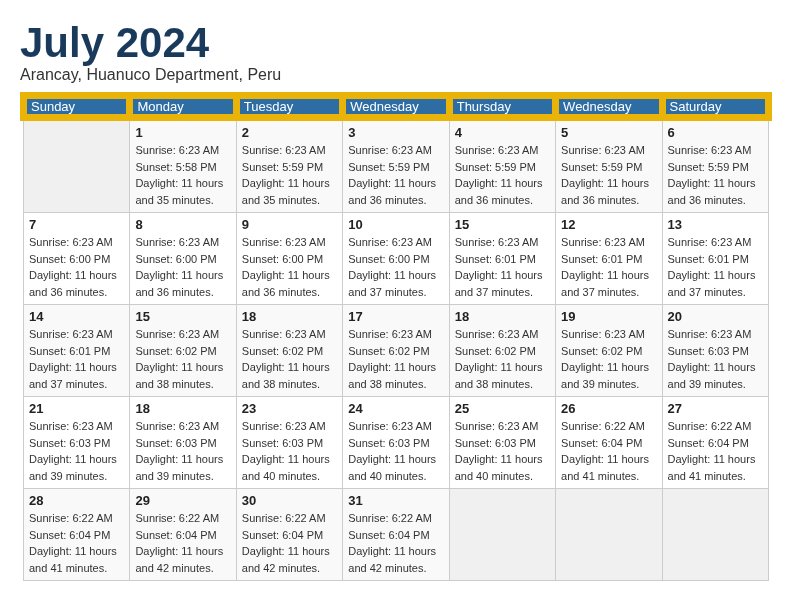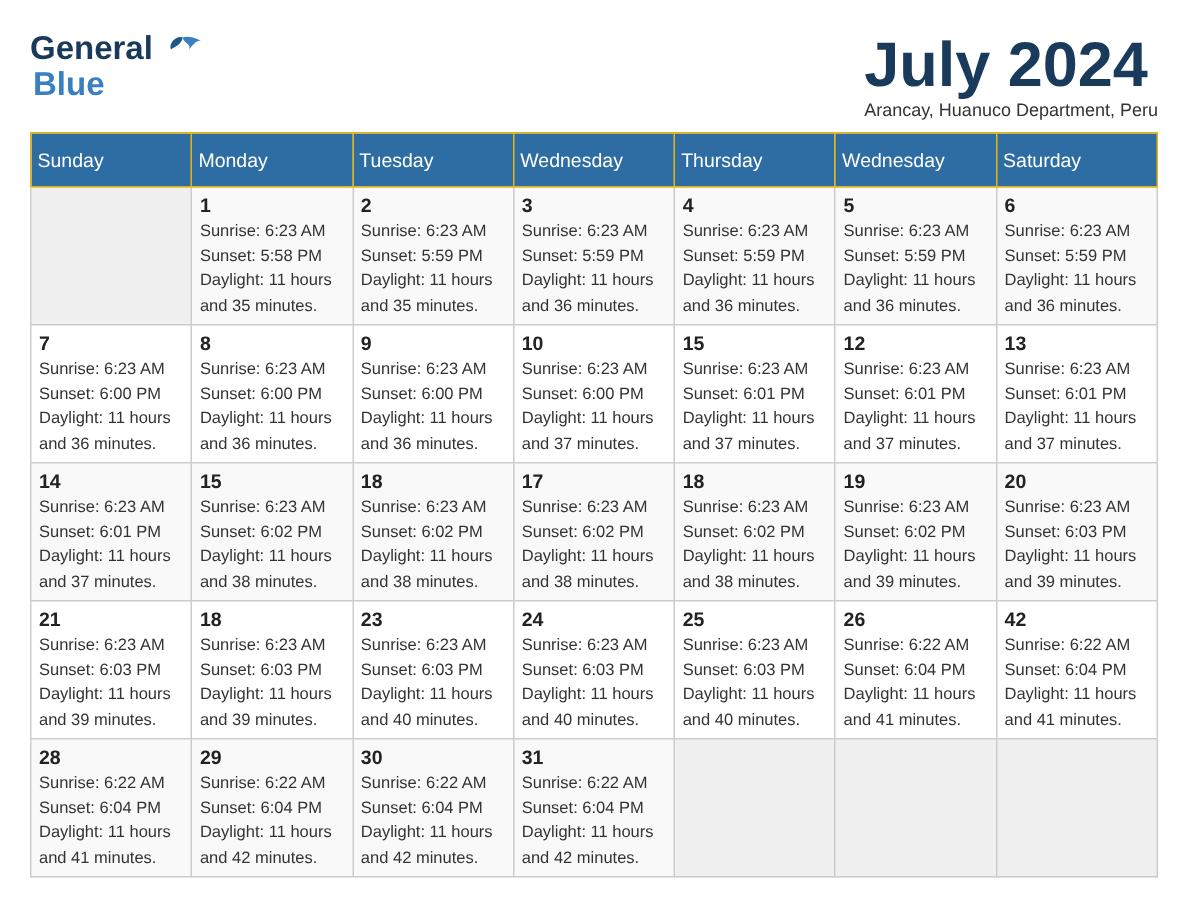--- a/index.html
+++ b/index.html
@@ -29,36 +29,36 @@
     .title-area {
       text-align: left;
     }
     .month-title {
       font-size: 42px;
       font-weight: bold;
       color: #1a3a5c;
       line-height: 1.1;
     }
     .location-title {
-      font-size: 12px;
+      font-size: 16px;
       color: #333;
     }
     table {
       width: 100%;
       border-collapse: collapse;
       font-size: 11px;
     }
     thead tr th {
       background-color: #2e6da4;
       color: white;
-      padding: 10px 4px;
+      padding: 0 4px;
       text-align: left;
       font-size: 13px;
       font-weight: normal;
-      border: 1px solid #eab308;
+      border: 7px solid #eab308;
     }
     tbody tr td {
       vertical-align: top;
       padding: 4px 5px;
       border: 1px solid #ccc;
       min-height: 70px;
       width: 14.28%;
       background: #fff;
     }
     tbody tr:nth-child(odd) td {
@@ -77,33 +77,20 @@
       line-height: 1.5;
     }
     .empty-cell {
       background: #f0f0f0 !important;
     }
   </style>
 </head>
 <body>
 
 <div class="header-area">
-  <div class="logo">
-    <div class="logo-row">
-      <div style="display:flex;flex-direction:column;line-height:1.1;">
-        <span style="font-size:22px;font-weight:bold;color:#1a3a5c;">General
-          <svg style="display:inline;vertical-align:middle;" width="28" height="20" viewBox="0 0 28 20">
-            <path d="M14 2 C18 0, 26 4, 26 4 C22 4, 20 8, 18 10 C20 6, 14 6, 14 2Z" fill="#3a7fc1"></path>
-            <path d="M14 2 C10 0, 4 6, 6 10 C8 8, 12 8, 14 2Z" fill="#1a5a8a"></path>
-          </svg>
-        </span>
-        <span style="font-size:22px;font-weight:bold;color:#3a7fc1;margin-left:2px;">Blue</span>
-      </div>
-    </div>
-  </div>
   <div class="title-area">
     <div class="month-title">July 2024</div>
     <div class="location-title">Arancay, Huanuco Department, Peru</div>
   </div>
 </div>
 
 <table>
   <thead>
     <tr id="header-row">
     <th>Sunday</th>
@@ -222,21 +209,21 @@
         </td>
         <td>
           <span class="day-number">25</span>
           <div class="day-info">Sunrise: 6:23 AM<br>Sunset: 6:03 PM<br>Daylight: 11 hours and 40 minutes.</div>
         </td>
         <td>
           <span class="day-number">26</span>
           <div class="day-info">Sunrise: 6:22 AM<br>Sunset: 6:04 PM<br>Daylight: 11 hours and 41 minutes.</div>
         </td>
         <td>
-          <span class="day-number">42</span>
+          <span class="day-number">27</span>
           <div class="day-info">Sunrise: 6:22 AM<br>Sunset: 6:04 PM<br>Daylight: 11 hours and 41 minutes.</div>
         </td>
       </tr>
       <tr>
         <td>
           <span class="day-number">28</span>
           <div class="day-info">Sunrise: 6:22 AM<br>Sunset: 6:04 PM<br>Daylight: 11 hours and 41 minutes.</div>
         </td>
         <td>
           <span class="day-number">29</span>

